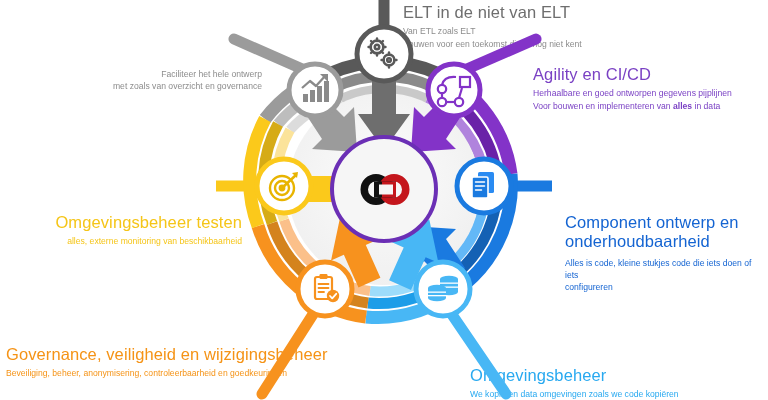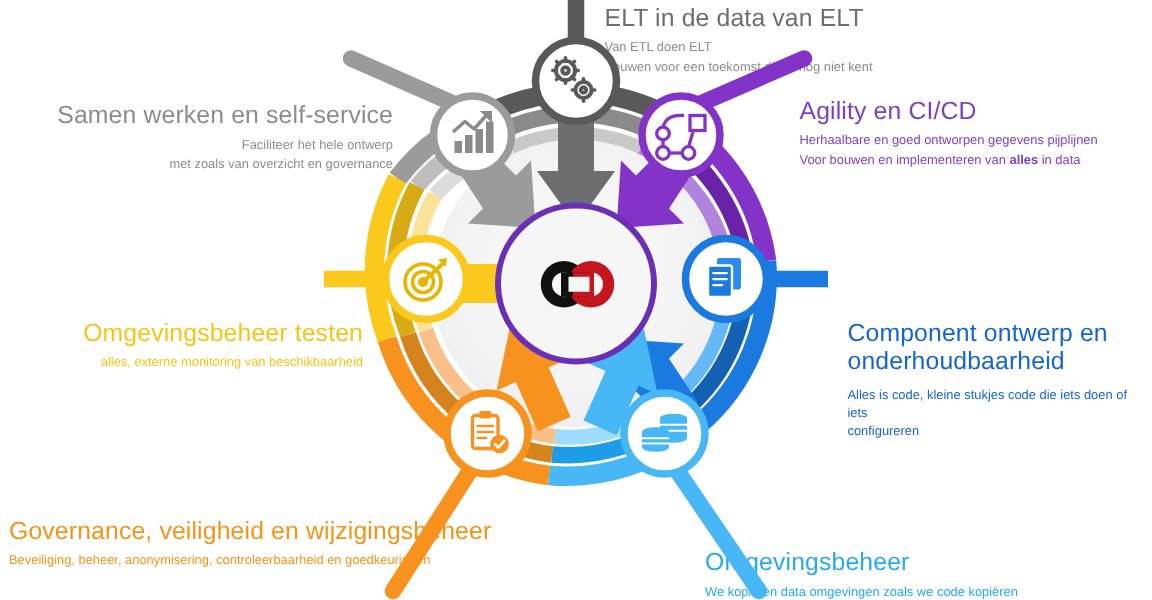--- a/index.html
+++ b/index.html
@@ -53,27 +53,26 @@
 
   svg{display:block;}
   .wheel{position:absolute;left:216px;top:-6px;}
 </style>
 </head>
 <body>
 
 <div id="stage">
 
   <div class="txtblock align-left" id="blk-elt">
-    <div class="t-title c-graydk">ELT in de data van ELT</div>
-    <div class="t-sub c-gray">Van ETL doen ELT</div>
+    <div class="t-title c-graydk">ELT in de niet van ELT</div>
+    <div class="t-sub c-gray">Van ETL zoals ELT</div>
     <div class="t-sub c-gray">Bouwen voor een toekomst die je nog niet kent</div>
   </div>
 
   <div class="txtblock align-right" id="blk-samen">
-    <div class="t-title c-gray">Samen werken en self-service</div>
     <div class="t-sub c-gray">Faciliteer het hele ontwerp</div>
     <div class="t-sub c-gray">met zoals van overzicht en governance</div>
   </div>
 
   <div class="txtblock align-left" id="blk-component">
     <div class="t-title wrap c-blue" style="margin-bottom:5px;">Component ontwerp en onderhoudbaarheid</div>
     <div class="t-sub c-blue">Alles is code, kleine stukjes code die iets doen of iets</div>
     <div class="t-sub c-blue">configureren</div>
   </div>
 

